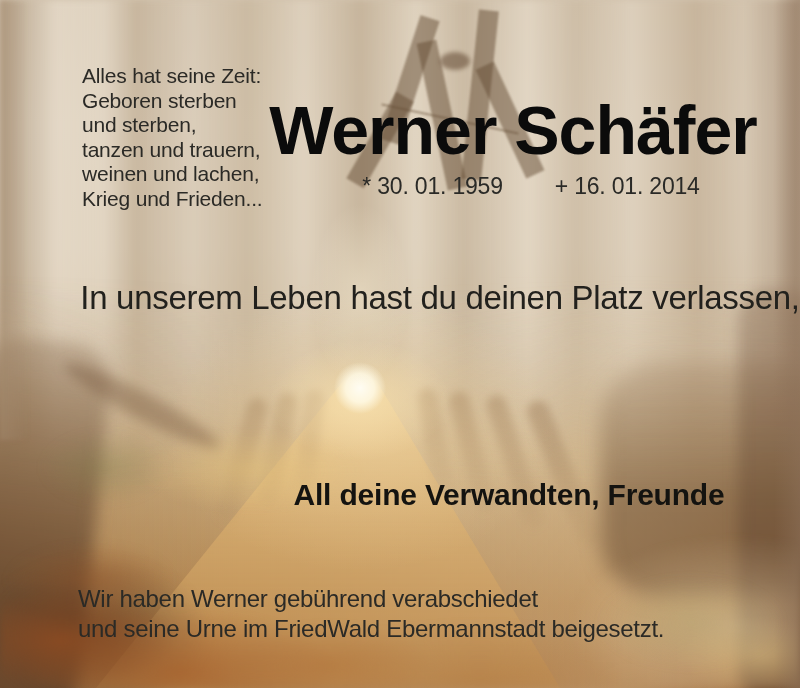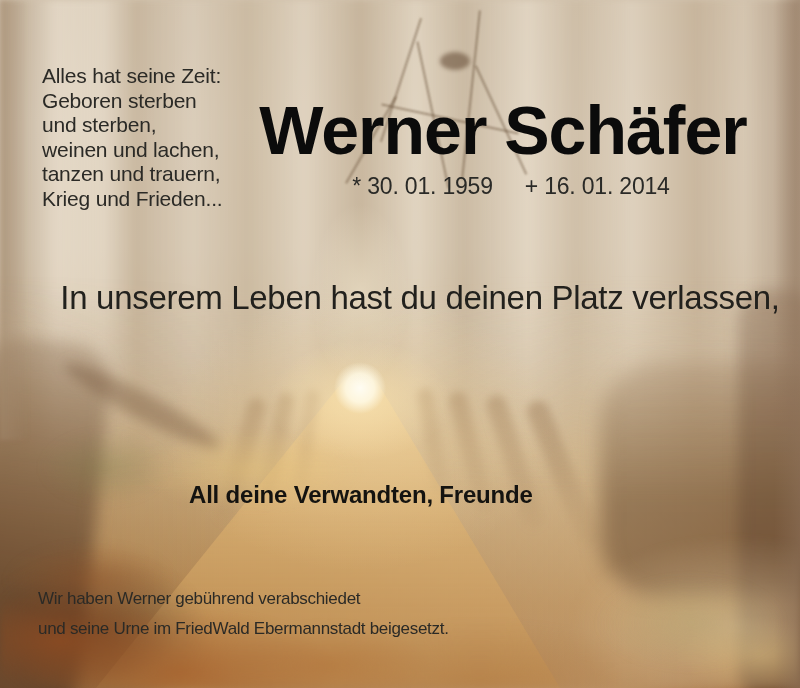--- a/index.html
+++ b/index.html
@@ -1,16 +1,16 @@
 <!DOCTYPE html>
 <html><head>
 <meta charset="utf-8">
 <style>
   html,body{margin:0;padding:0;background:#e8e4dd;}
-  *{box-sizing:border-box;}
+  *{box-sizing:border-box;padding-left:20px;}
   .card{
     position:relative;width:800px;height:688px;overflow:hidden;
     font-family:"Liberation Sans",sans-serif;
     background:linear-gradient(180deg,
       #d2c3ae 0%,#d7c9b5 18%,#d6c7b1 36%,#d0bda1 52%,
       #c9ac81 66%,#bd9765 78%,#b3854f 88%,#aa7a48 100%);
   }
   .layer{position:absolute;inset:0;pointer-events:none;}
 
   
@@ -111,23 +111,23 @@
 
   
   .txt{position:absolute;z-index:10;}
   .verse{left:42px;top:64px;font-size:21px;line-height:24.5px;color:#2b2a26;letter-spacing:-.2px;}
   .name{left:203px;top:96px;width:600px;text-align:center;font-size:68px;font-weight:bold;
     line-height:1;letter-spacing:-1px;color:#0b0b0b;white-space:nowrap;}
   .dates{left:211px;top:173px;width:600px;text-align:center;font-size:23px;color:#2a2a27;letter-spacing:-.2px;}
   .dates .gap{display:inline-block;width:32px;}
   .farewell{left:40px;top:280px;width:760px;text-align:center;font-size:33px;line-height:36px;
     color:#22211d;letter-spacing:-.3px;}
-  .mourners{left:189px;top:476px;width:600px;text-align:left;font-size:24px;font-weight:bold;
+  .mourners{left:189px;top:476px;width:600px;text-align:center;font-size:30px;font-weight:bold;
     line-height:37px;color:#141310;letter-spacing:-.2px;}
-  .closing{left:38px;top:584px;font-size:17px;line-height:29.5px;color:#2b2a26;letter-spacing:-.3px;}
+  .closing{left:38px;top:584px;font-size:24px;line-height:29.5px;color:#2b2a26;letter-spacing:-.3px;}
 </style>
 </head>
 <body>
 
 <div class="card">
 
   <div class="layer">
     <div class="layer trunks-texture"></div>
     <div class="layer horizontal-tone"></div>
     <div class="forest-path"></div>
@@ -155,22 +155,22 @@
     <div class="twig t6"></div>
     <div class="twig-cluster"></div>
     <div class="left-edge-shade"></div>
     <div class="right-edge-shade"></div>
   </div>
 
   <div class="txt verse">
     <div>Alles hat seine Zeit:</div>
     <div>Geboren sterben</div>
     <div>und sterben,</div>
+    <div>tanzen und trauern,</div>
     <div>weinen und lachen,</div>
-    <div>tanzen und trauern,</div>
     <div>Krieg und Frieden...</div>
   </div>
 
   <div class="txt name">Werner Schäfer</div>
 
   <div class="txt dates">
     <span>* 30. 01. 1959</span><span class="gap"></span><span>+ 16. 01. 2014</span>
   </div>
 
   <div class="txt farewell">

